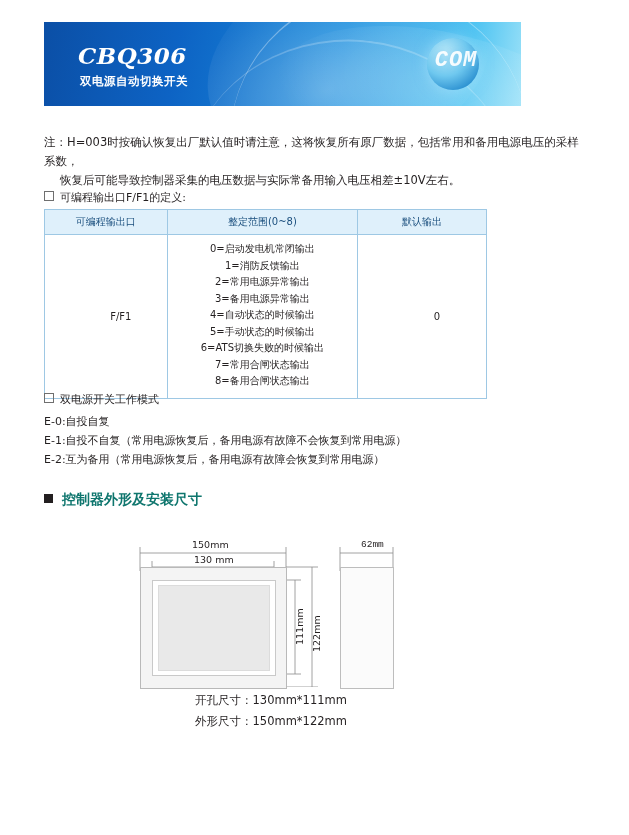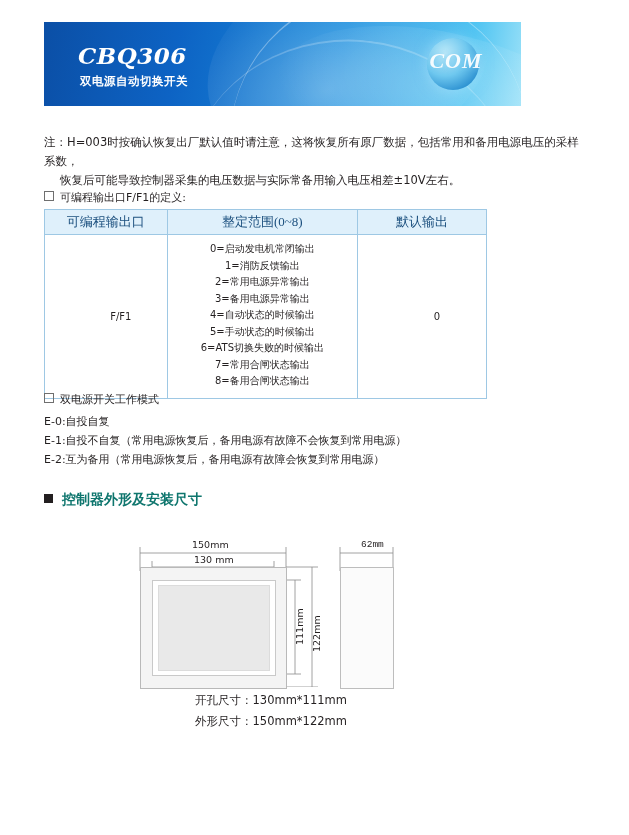--- a/index.html
+++ b/index.html
@@ -82,21 +82,21 @@
     border-radius: 50%;
     background: radial-gradient(circle at 35% 30%, #bfeaf9 0%, #6fc8ef 45%, #2a8fd0 80%, #1468aa 100%);
     box-shadow: 0 0 14px rgba(190,235,255,0.5);
   }
   .banner .globe-text {
     position: absolute;
     left: 0;
     top: 12px;
     width: 86px;
     text-align: center;
-    font-family: Liberation Serif, serif;
+    font-family: Liberation Mono, monospace;
     font-style: italic;
     font-weight: bold;
     font-size: 22px;
     color: rgba(255,255,255,0.92);
     letter-spacing: 1px;
     text-shadow: 0 0 6px rgba(120,200,240,0.9);
   }
   .banner-title {
     position: absolute;
     left: 34px;
@@ -152,22 +152,21 @@
     width: 443px;
     border-collapse: collapse;
     font-size: 10.5px;
   }
   .tbl th {
     background: #dff0fb;
     border: 1px solid #9ec8e4;
     font-weight: normal;
     color: #1b4f7e;
     height: 22px;
-    font-size: 13px;
-    font-family: Liberation Serif, serif;
+    font-size: 10px;
   }
   .tbl td {
     border-left: 1px solid #9ec8e4;
     border-right: 1px solid #9ec8e4;
     border-bottom: 1px solid #9ec8e4;
     text-align: center;
     vertical-align: middle;
     color: #231f20;
     font-size: 10px;
     padding-left: 31px;

